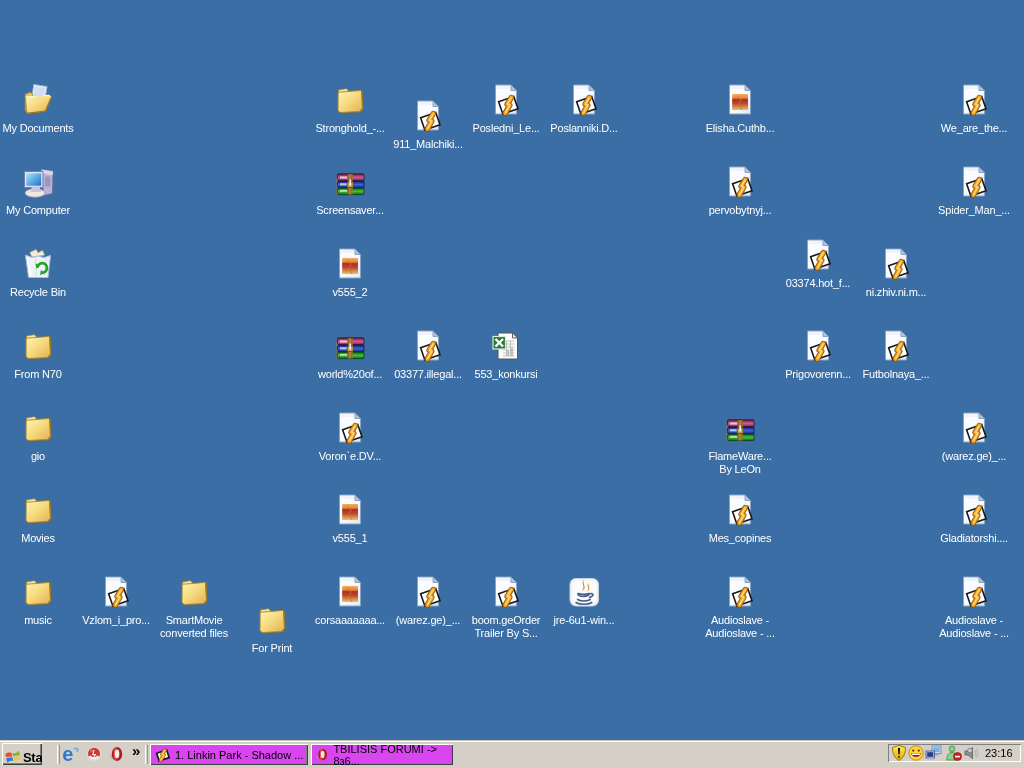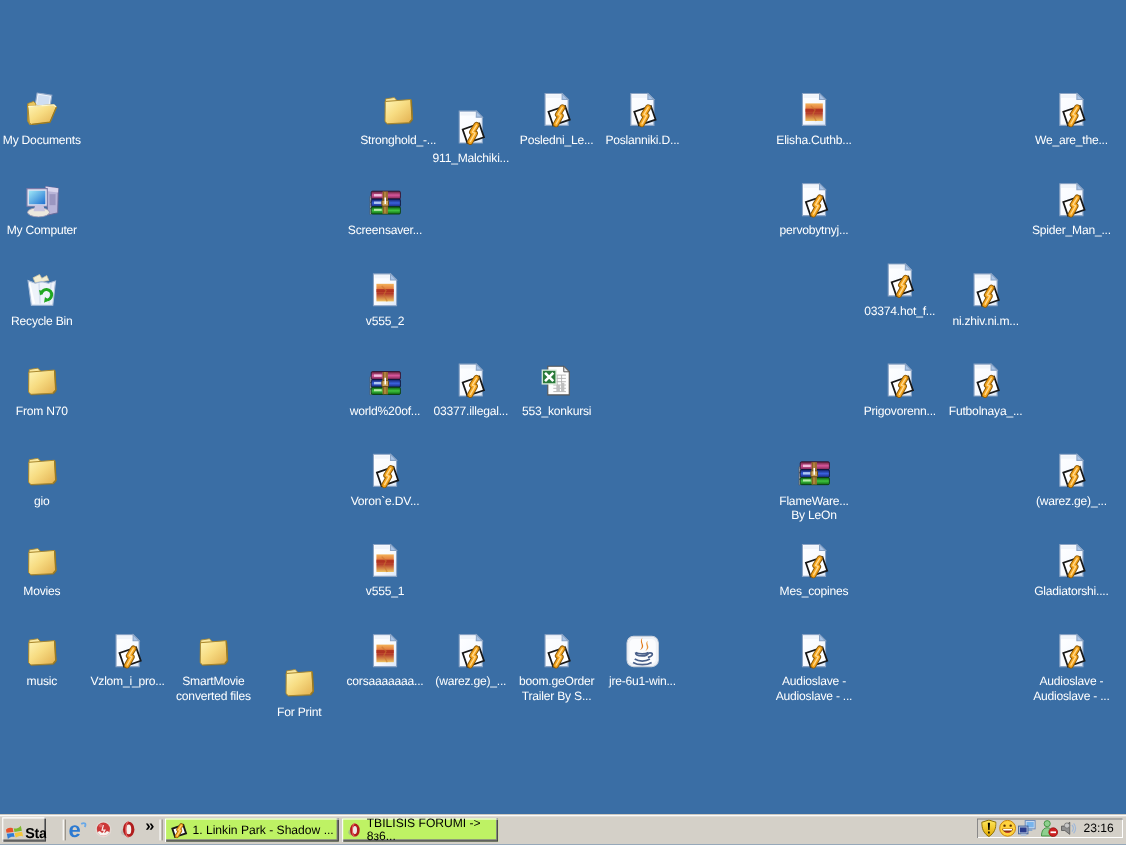--- a/index.html
+++ b/index.html
@@ -6,21 +6,21 @@
 body { background:#3a6ea5; font-family:"Liberation Sans",sans-serif; position:relative; }
 .ic { position:absolute; width:96px; text-align:center; }
 .ic svg.g { width:32px; height:32px; display:block; margin:0 auto; }
 .lb { margin-top:6px; color:#fff; font-size:11px; line-height:13px; white-space:nowrap; letter-spacing:-0.2px; }
 #tb { position:absolute; left:0; top:740px; width:1024px; height:28px; background:#d4d0c8; box-shadow: inset 0 1px 0 #fff; border-top:1px solid #cdc9c0; }
 #startbtn { position:absolute; left:2px; top:2px; width:40px; height:22px; background:#d4d0c8;
   box-shadow: inset 1px 1px 0 #fff, inset -1px -1px 0 #404040, inset -2px -2px 0 #808080;
   display:flex; align-items:flex-end; overflow:hidden; }
 #startbtn b { font-size:13px; color:#000; margin-left:1px; letter-spacing:-0.3px; }
 .qlicon { position:absolute; top:5px; }
-.taskbtn { position:absolute; top:3px; height:21px; background:#bef264;
+.taskbtn { position:absolute; top:3px; height:21px; background:#d946ef;
   box-shadow: inset 1px 1px 0 #fff, inset -1px -1px 0 #404040, inset -2px -2px 0 #808080;
   display:flex; align-items:center; font-size:11px; color:#000; }
 #tray { position:absolute; left:888px; top:3px; width:133px; height:18px;
   box-shadow: inset 1px 1px 0 #808080, inset -1px -1px 0 #fff;
   display:flex; align-items:center; padding-left:4px; }
 #clock { font-size:11px; color:#000; margin-left:5px; }
 </style></head>
 <body>
 
 <svg width="0" height="0" style="position:absolute">
@@ -179,21 +179,21 @@
  </g>
 </symbol>
 </defs>
 </svg>
 <div class="ic" style="left:-10px;top:84px">
     <svg class="g">
       <use href="#mydocs"></use>
     </svg>
     <div class="lb">My Documents</div>
   </div>
-<div class="ic" style="left:314px;top:84px">
+<div class="ic" style="left:302px;top:84px">
     <svg class="g">
       <use href="#folder"></use>
     </svg>
     <div class="lb">Stronghold_-...</div>
   </div>
 <div class="ic" style="left:380px;top:100px">
     <svg class="g">
       <use href="#wadoc"></use>
     </svg>
     <div class="lb">911_Malchiki...</div>

